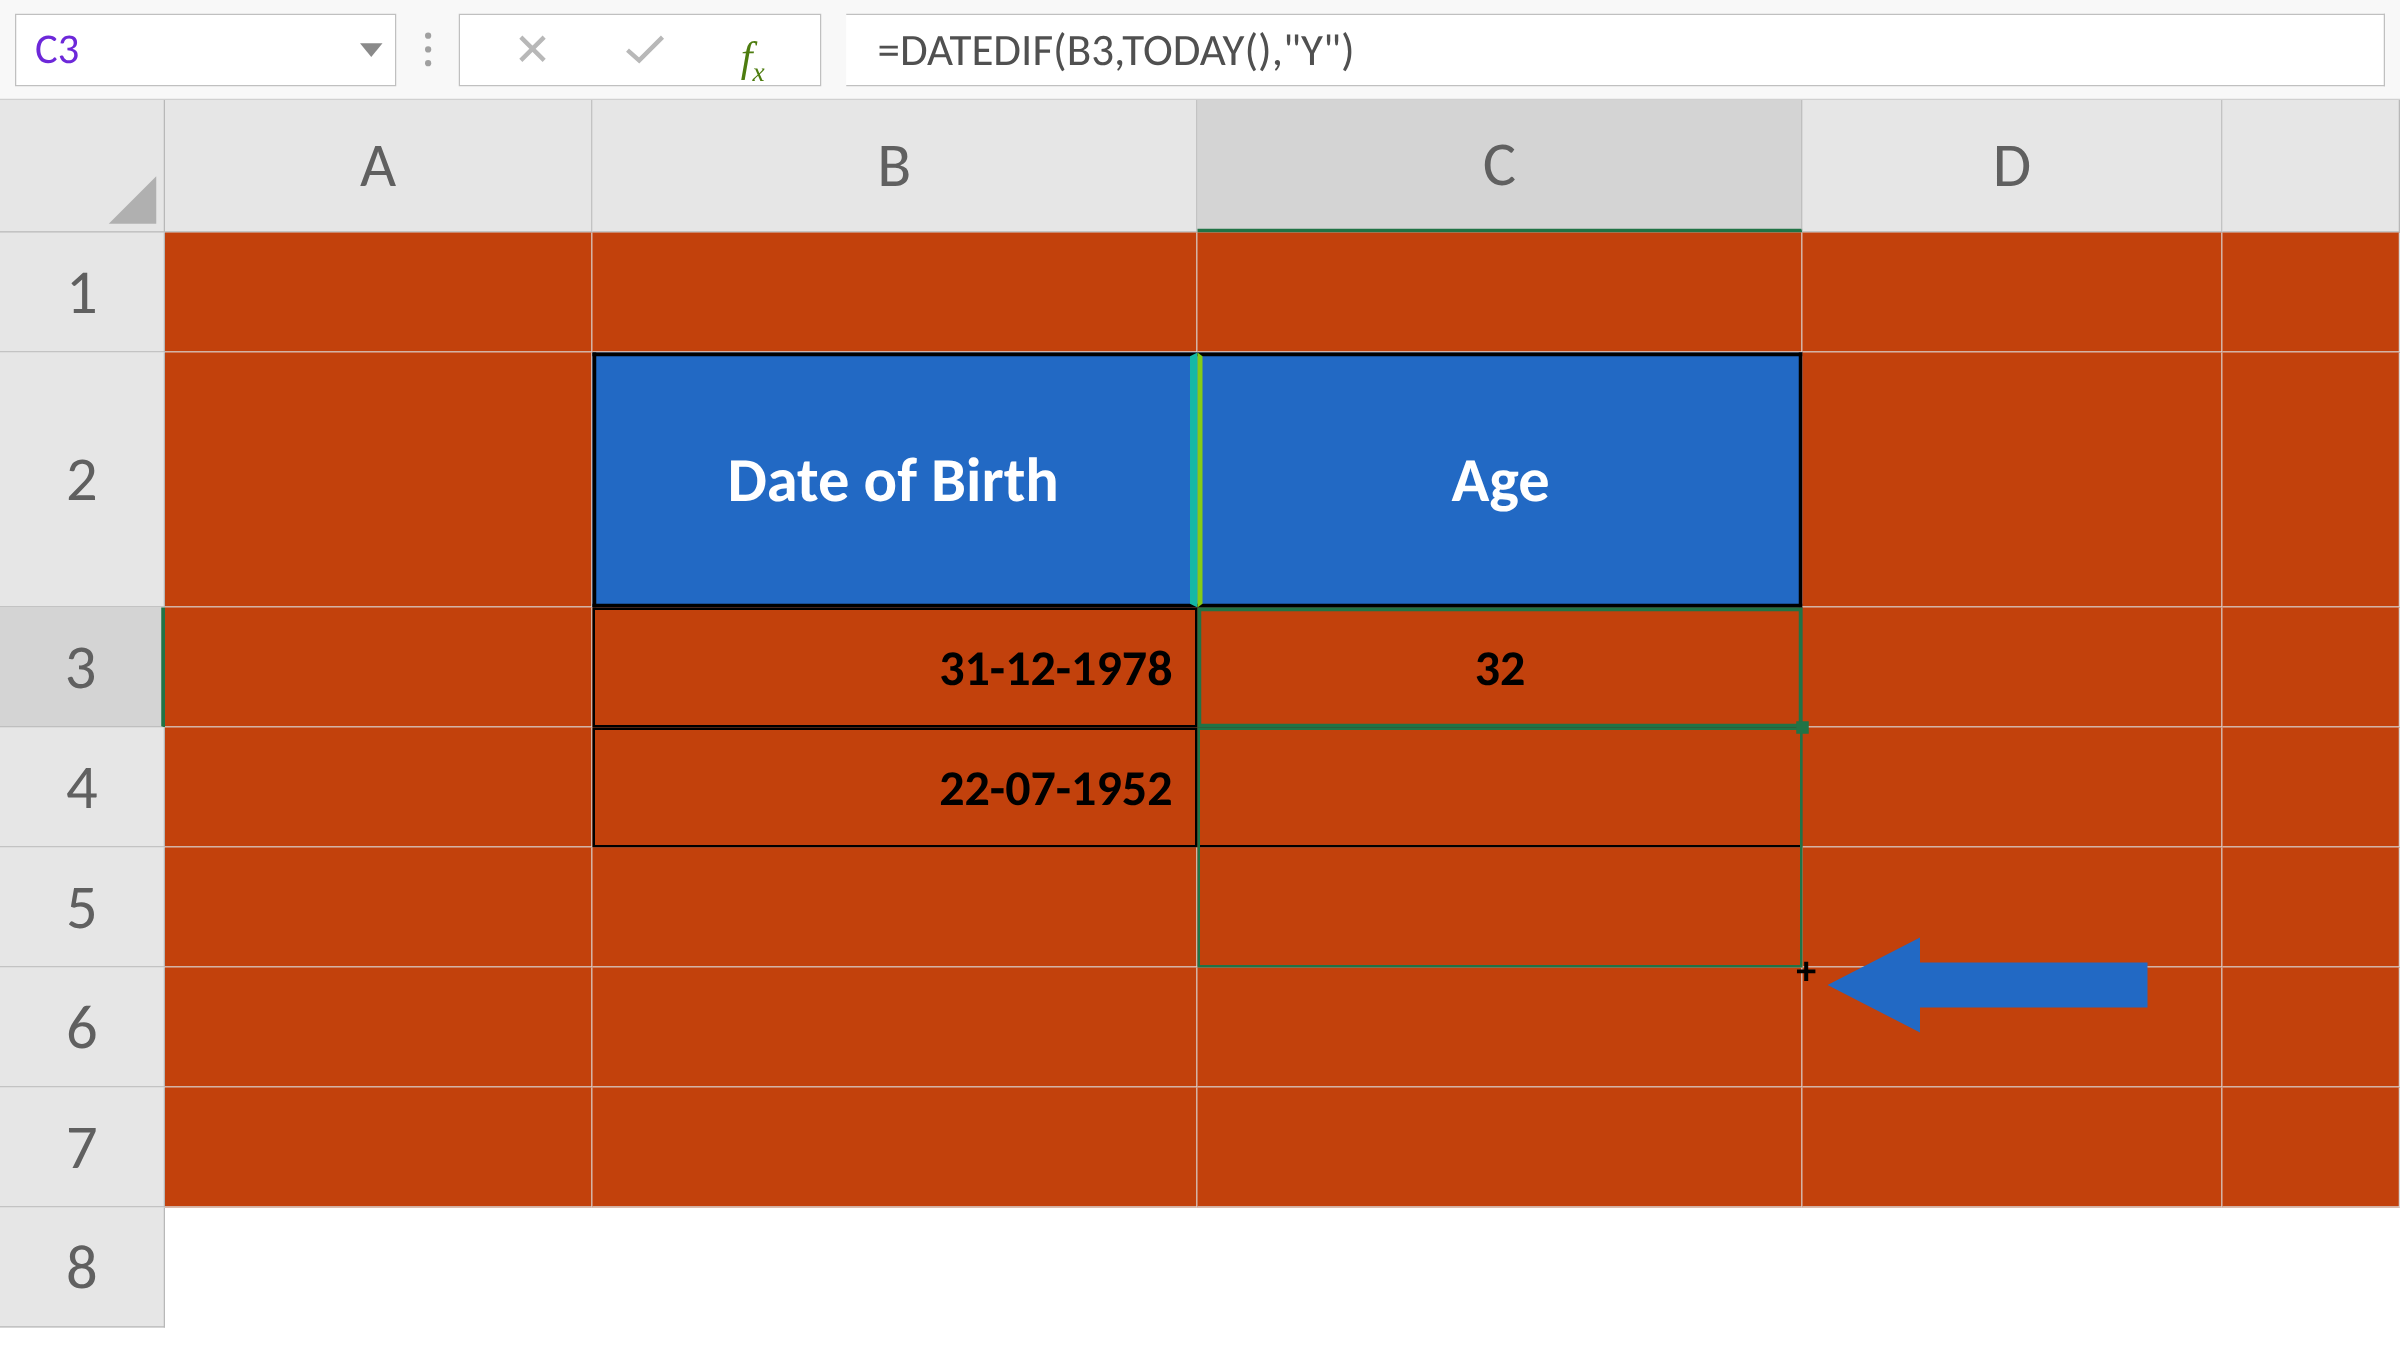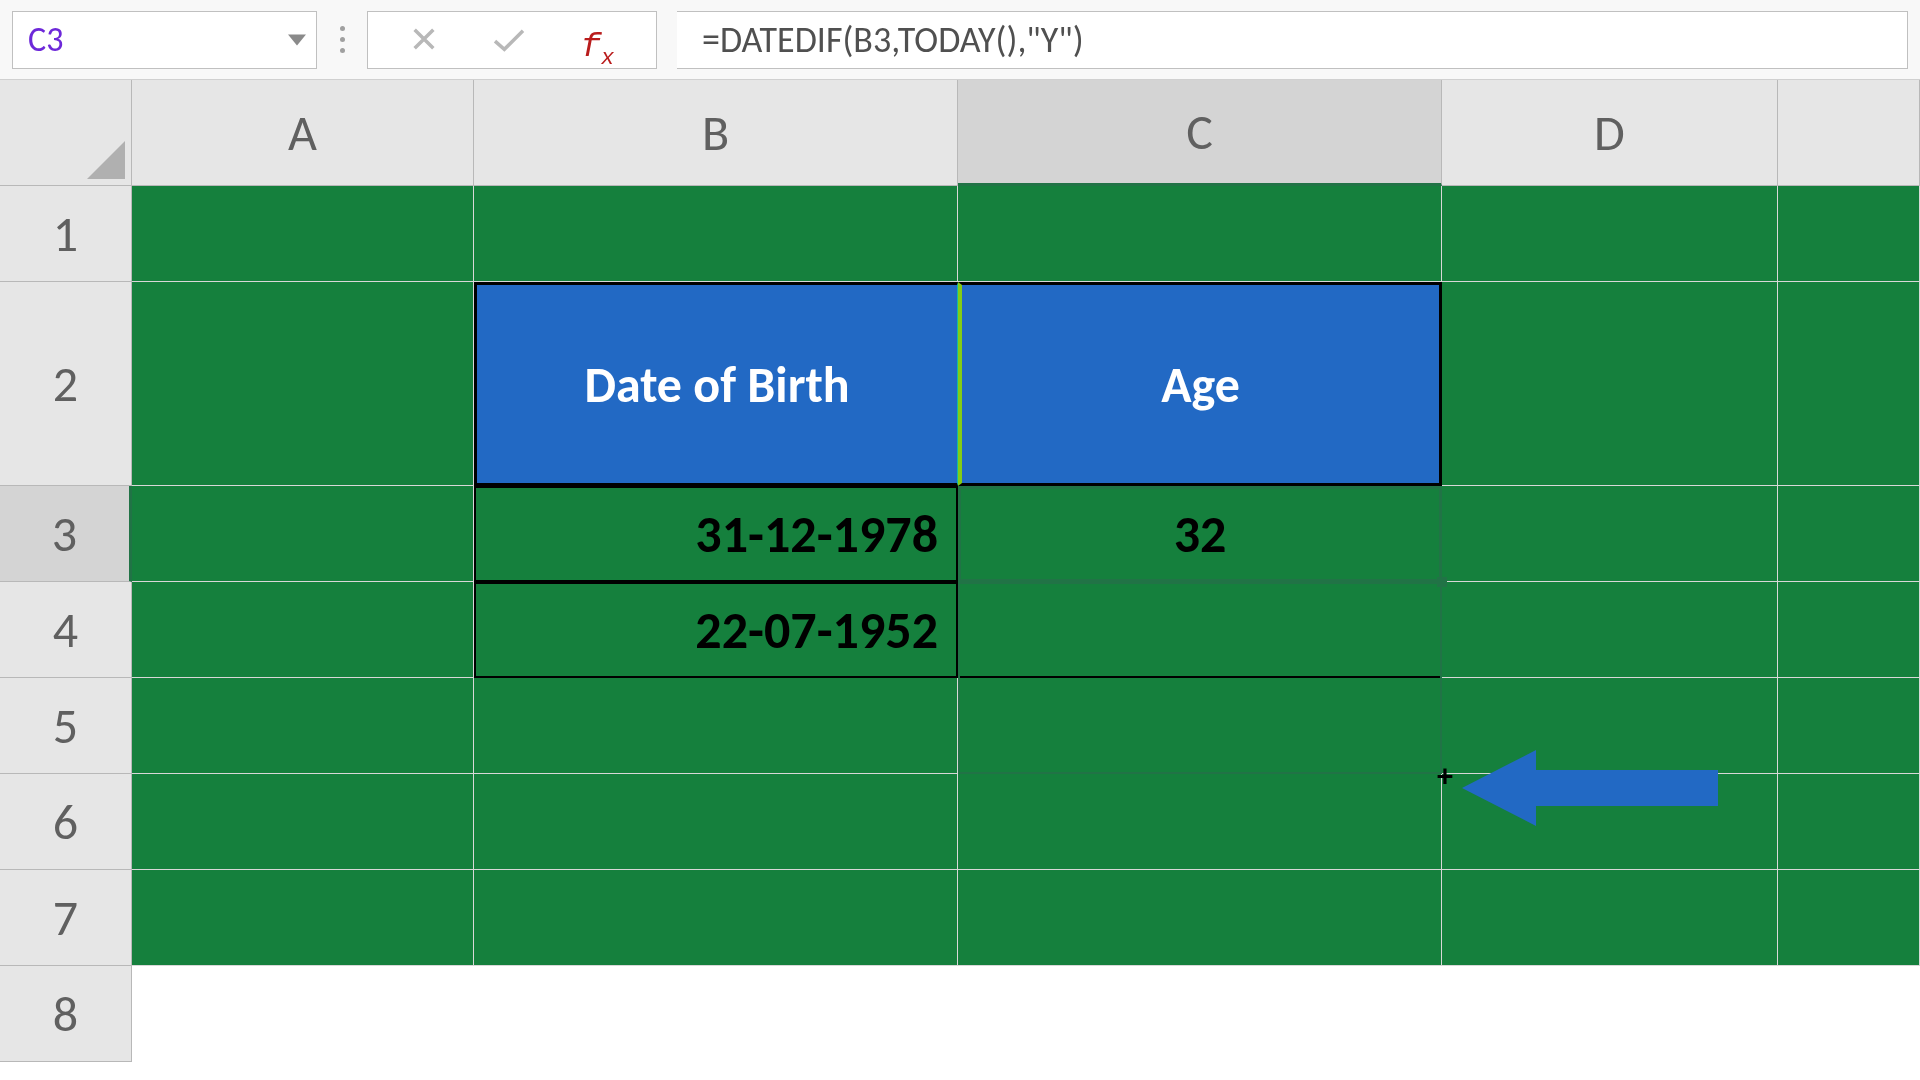--- a/index.html
+++ b/index.html
@@ -90,24 +90,24 @@
       font-weight: 300;
     }
     
     .btn-enter {
       font-size: 42px;
       color: #b8b8b8;
       cursor: pointer;
     }
     
     .fx-label {
-      font-family: Liberation Mono, monospace;
+      font-family: Liberation Serif, serif;
       font-style: italic;
       font-size: 34px;
-      color: #b91c1c;
+      color: #4d7c0f;
       cursor: pointer;
       margin-top: 20px;
     }
     
     .fx-label sub {
       font-size: 22px;
     }
     
     .formula-input {
       flex: 1;
@@ -223,24 +223,24 @@
     .cell-row.row-2 {
       height: 204px;
     }
     
     .cell {
       border-right: 1px solid #d8d8d8;
       border-bottom: 1px solid #d8d8d8;
       display: flex;
       align-items: center;
       padding: 0 12px;
-      font-size: 52px;
+      font-size: 40px;
       color: #000;
       font-weight: 700;
-      background: #15803d;
+      background: #c2410c;
       position: relative;
     }
     
     .cell.col-A { width: 342px; }
     .cell.col-B { width: 484px; }
     .cell.col-C { width: 484px; }
     .cell.col-D { width: 336px; }
     .cell.col-E { width: 142px; }
     
     .cell.header-cell {
@@ -256,21 +256,21 @@
       border: 2px solid #000;
       justify-content: flex-end;
       padding-right: 18px;
     }
     
     .cell.age-cell {
       border: 2px solid #000;
       justify-content: center;
     }
     
-    .cell.header-cell.left { border-right: 1px solid #14b8a6; }
+    .cell.header-cell.left { border-right: 6px solid #14b8a6; }
     .cell.header-cell.right { border-left: 4px solid #84cc16; }
     
     
     .selection-border {
       position: absolute;
       border: 3px solid #217346;
       pointer-events: none;
       z-index: 10;
     }
     

